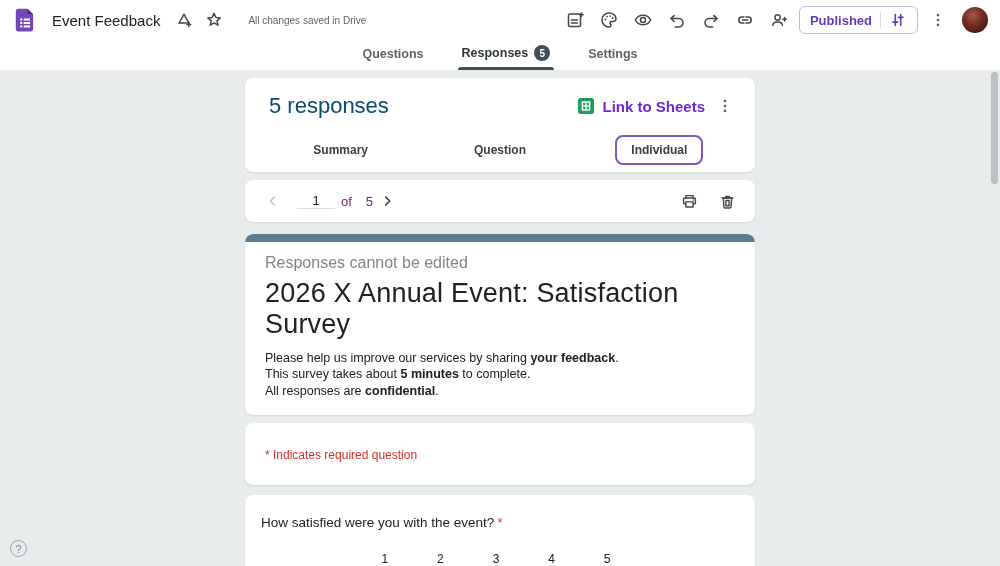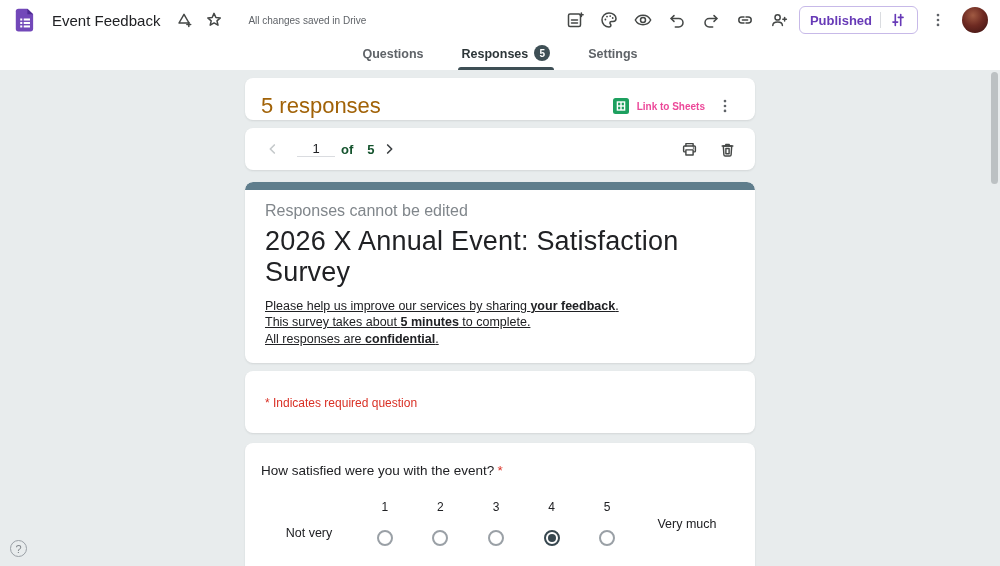--- a/index.html
+++ b/index.html
@@ -36,21 +36,21 @@
     margin-left:4px; cursor:pointer;
   }
 
   
   .navtabs {
     height:30px; background:#fff; display:flex; justify-content:center;
     align-items:flex-end; gap:34px;
   }
   .navtab {
     font-size:12.5px; font-weight:700; color:#5f6368; padding:0 2px 9px;
-    cursor:pointer; display:flex; align-items:flex-end; gap:6px; position:relative;
+    cursor:pointer; display:flex; align-items:center; gap:6px; position:relative;
   }
   .navtab.active { color:#2d3639; }
   .navtab.active::after {
     content:""; position:absolute; left:-2px; right:-2px; bottom:0; height:3px;
     background:#3e4f55; border-radius:3px 3px 0 0;
   }
   .tab-badge {
     background:#3e4f55; color:#fff; font-size:10px; font-weight:700;
     min-width:16px; height:16px; border-radius:50%;
     display:flex; align-items:center; justify-content:center;
@@ -59,55 +59,55 @@
   
   .main { padding-top:8px; }
   .col { width:510px; margin:0 auto; }
   .card {
     background:#fff; border-radius:8px; box-shadow:0 1px 2px rgba(60,64,67,.12);
   }
 
   
   .responses-card { padding:14px 16px 0; margin-bottom:8px; }
   .responses-head { display:flex; align-items:center; justify-content:space-between; }
-  .responses-count { font-size:22px; color:#a16207; font-weight:400; }
+  .responses-count { font-size:22px; color:#0c4a6e; font-weight:400;margin-left:8px; }
   .responses-actions { display:flex; align-items:center; gap:6px; }
   .sheets-link { display:flex; align-items:center; gap:8px; cursor:pointer; }
-  .sheets-link-label { color:#ec4899; font-size:10px; font-weight:700; }
+  .sheets-link-label { color:#6d28d9; font-size:15px; font-weight:700; }
   .view-tabs { display:flex; margin-top:8px; height:44px; }
   .view-tab {
     flex:1; display:flex; align-items:center; justify-content:center;
     font-size:12px; font-weight:700; color:#3c4043; cursor:pointer;
   }
   .view-tab .boxed {
     border:2px solid #7e57c2; border-radius:8px; padding:6px 14px;
   }
 
   
   .pagination-card {
     height:42px; margin-bottom:12px; display:flex; align-items:center;
     padding:0 14px; justify-content:space-between;
   }
   .pag-left { display:flex; align-items:center; }
   .pag-input {
     width:38px; text-align:center; font-size:13px; color:#202124;
     border:none; border-bottom:1px solid #dadce0; margin:0 6px 0 10px;
     font-family:inherit; background:transparent;
   }
-  .pag-text { font-size:13px; color:#14532d;font-weight:bold; }
+  .pag-text { font-size:13px; color:#701a75; }
   .pag-total { margin-left:14px; }
   .pag-right { display:flex; align-items:center; gap:10px; }
 
   
   .form-card { margin-bottom:8px; overflow:hidden; }
   .form-topband { height:8px; background:#5f7d8c; border-radius:8px 8px 0 0; }
   .form-card-body { padding:12px 20px 16px; }
   .form-notice { font-size:16px; color:#80868b; }
   .form-title-big { font-size:27px; font-weight:400; color:#202124; margin-top:6px; letter-spacing:.2px; }
-  .form-desc { font-size:12.5px; color:#202124; margin-top:10px; line-height:1.3;text-decoration:underline; }
+  .form-desc { font-size:12.5px; color:#202124; margin-top:10px; line-height:1.3; }
   .form-desc b { font-weight:700; }
 
   
   .required-card { padding:22px 20px; margin-bottom:10px; }
   .required-note { color:#d93025; font-size:12px; }
 
   
   .question-card { padding:20px 16px 28px; margin-bottom:8px; }
   .question-text { font-size:13.5px; color:#202124; }
   .req-star { color:#d93025; margin-left:3px; }
@@ -276,20 +276,31 @@
             </span>
             <span class="sheets-link-label">Link to Sheets</span>
           </div>
           <button class="icon-btn">
             <svg width="18" height="18" viewBox="0 0 20 20">
               <circle cx="10" cy="4.5" r="1.5" fill="#5f6368"></circle>
               <circle cx="10" cy="10" r="1.5" fill="#5f6368"></circle>
               <circle cx="10" cy="15.5" r="1.5" fill="#5f6368"></circle>
             </svg>
           </button>
+        </div>
+      </div>
+      <div class="view-tabs">
+        <div class="view-tab">
+          <span>Summary</span>
+        </div>
+        <div class="view-tab">
+          <span>Question</span>
+        </div>
+        <div class="view-tab">
+          <span class="boxed">Individual</span>
         </div>
       </div>
     </section>
 
     <section class="card pagination-card">
       <div class="pag-left">
         <button class="icon-btn">
           <svg width="18" height="18" viewBox="0 0 20 20" style="stroke:#c5c9cb;fill:none;stroke-width:1.8;stroke-linecap:round;stroke-linejoin:round">
             <polyline points="11.5,5.5 7,10 11.5,14.5"></polyline>
           </svg>

